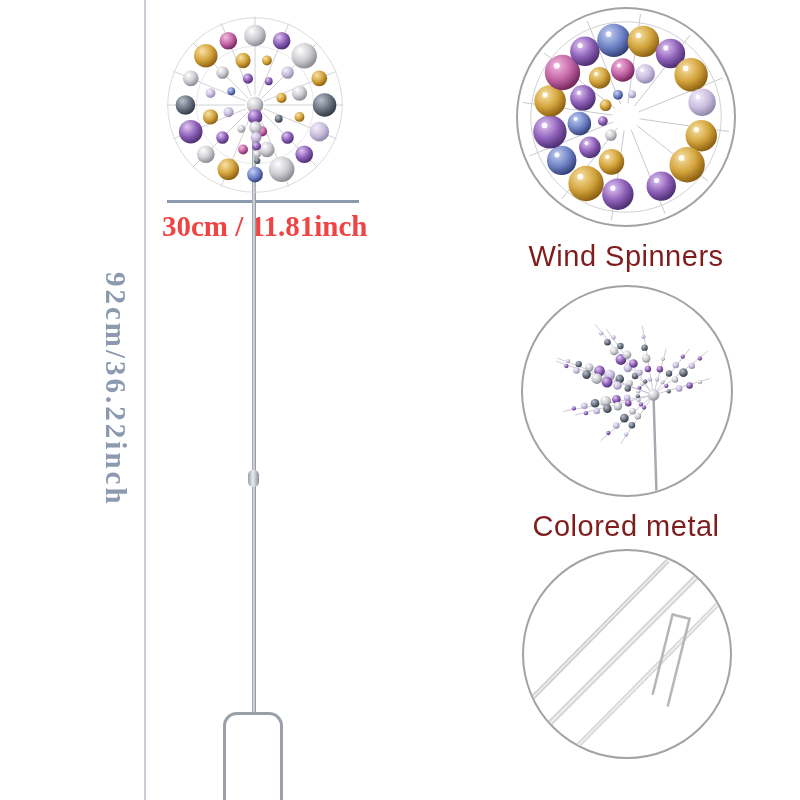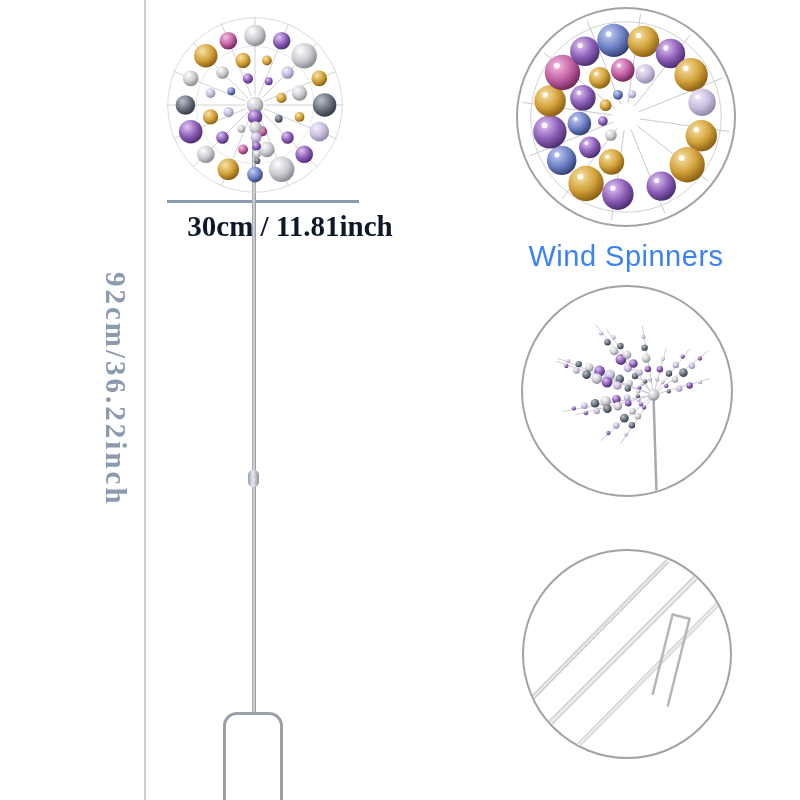--- a/index.html
+++ b/index.html
@@ -4,38 +4,38 @@
 <style>
   *{margin:0;padding:0;box-sizing:border-box}
   html,body{width:800px;height:800px;background:#fff;overflow:hidden}
   .canvas{position:relative;width:800px;height:800px;background:#ffffff;font-family:"Liberation Sans",sans-serif}
   .canvas > *{position:absolute}
 
   .vline{left:144px;top:0;width:2px;height:800px;background:#c9cfd7}
   .height-label{left:99px;top:272px;writing-mode:vertical-rl;font-family:"Liberation Serif",serif;
     font-weight:700;font-size:29px;color:#8c9ab0;letter-spacing:3px;white-space:nowrap}
   .width-line{left:167px;top:200px;width:192px;height:3px;background:#8c9ab0}
-  .width-label{left:162px;top:210px;width:256px;text-align:center;font-family:"Liberation Serif",serif;
-    font-weight:700;font-size:29px;color:#0f172a;white-space:nowrap}
+  .width-label{left:162px;top:210px;width:256px;font-family:"Liberation Serif",serif;
+    font-weight:700;font-size:29px;color:#ef4444;white-space:nowrap}
 
   .spinner-wrap{left:157px;top:7px;width:196px;height:196px;z-index:2}
   .pole{left:252px;top:110px;width:4px;height:605px;background:linear-gradient(to right,#8f959d,#dfe2e6 45%,#878d95);z-index:1}
   .pole-joint{left:248px;top:470px;width:11px;height:17px;border-radius:5px;
     background:linear-gradient(to right,#9aa0a8,#e9ebef 45%,#8a9098);z-index:3}
   .stake{left:223px;top:712px;width:60px;height:88px;border:3px solid #9aa0a8;border-bottom:none;
     border-radius:14px 14px 0 0;z-index:1;background:#fff}
 
   .callout{border-radius:50%;border:2px solid #a3a3a6;background:#fff;overflow:hidden}
   .c1{left:516px;top:7px;width:220px;height:220px}
   .c2{left:521px;top:285px;width:212px;height:212px}
   .c3{left:522px;top:549px;width:210px;height:210px}
   .callout svg{display:block;width:100%;height:100%}
   .spinner-wrap svg{display:block;width:100%;height:100%}
 
-  .callout-label{width:224px;text-align:center;font-size:29px;color:#3b82f6;
+  .callout-label{width:224px;text-align:center;font-size:29px;color:#7f1d1d;
     font-family:"Liberation Sans",sans-serif;font-weight:400;letter-spacing:.5px;white-space:nowrap}
   .l1{left:514px;top:240px}
   .l2{left:514px;top:510px}
   .l3{left:514px;top:767px}
 </style>
 </head>
 <body>
 
 <div class="canvas">
 
@@ -379,20 +379,21 @@
         <circle cx="142.6" cy="73.2" r="2.2" fill="url(#c2-silver)"></circle>
         <line x1="133.0" y1="110.0" x2="99.5" y2="159.9" stroke="#c2bcca" stroke-width="0.8"></line>
         <circle cx="123.4" cy="122.8" r="2.2" fill="url(#c2-purple)"></circle>
         <circle cx="117.1" cy="131.8" r="3.3" fill="url(#c2-silver)"></circle>
         <circle cx="111.0" cy="141.0" r="3.3" fill="url(#c2-dark)"></circle>
         <circle cx="105.1" cy="150.4" r="2.2" fill="url(#c2-lilac)"></circle>
         <circle cx="133.0" cy="110.0" r="6.0" fill="url(#c2-silver)"></circle>
         <circle cx="131.1" cy="107.7" r="1.2" fill="rgba(255,255,255,0.9)"></circle>
       </svg>
   </div>
+  <div class="callout-label l2">Colored metal</div>
 
   <div class="callout c3">
     <svg id="svg-c3" viewBox="0 0 212 212">
       <line x1="6" y1="198" x2="190" y2="14" stroke="#d6d6d8" stroke-width="6"></line>
       <line x1="6" y1="198" x2="190" y2="14" stroke="#f0f0f1" stroke-width="2"></line>
       <line x1="-4" y1="164" x2="148" y2="10" stroke="#cfcfd2" stroke-width="5"></line>
       <line x1="-4" y1="164" x2="148" y2="10" stroke="#ededee" stroke-width="1.6"></line>
       <line x1="44" y1="212" x2="208" y2="46" stroke="#d9d9db" stroke-width="5"></line>
       <line x1="44" y1="212" x2="208" y2="46" stroke="#f1f1f2" stroke-width="1.6"></line>
       <g transform="rotate(14 150 110)" fill="none" stroke="#b5b5ba" stroke-width="2.6" stroke-linecap="round">

